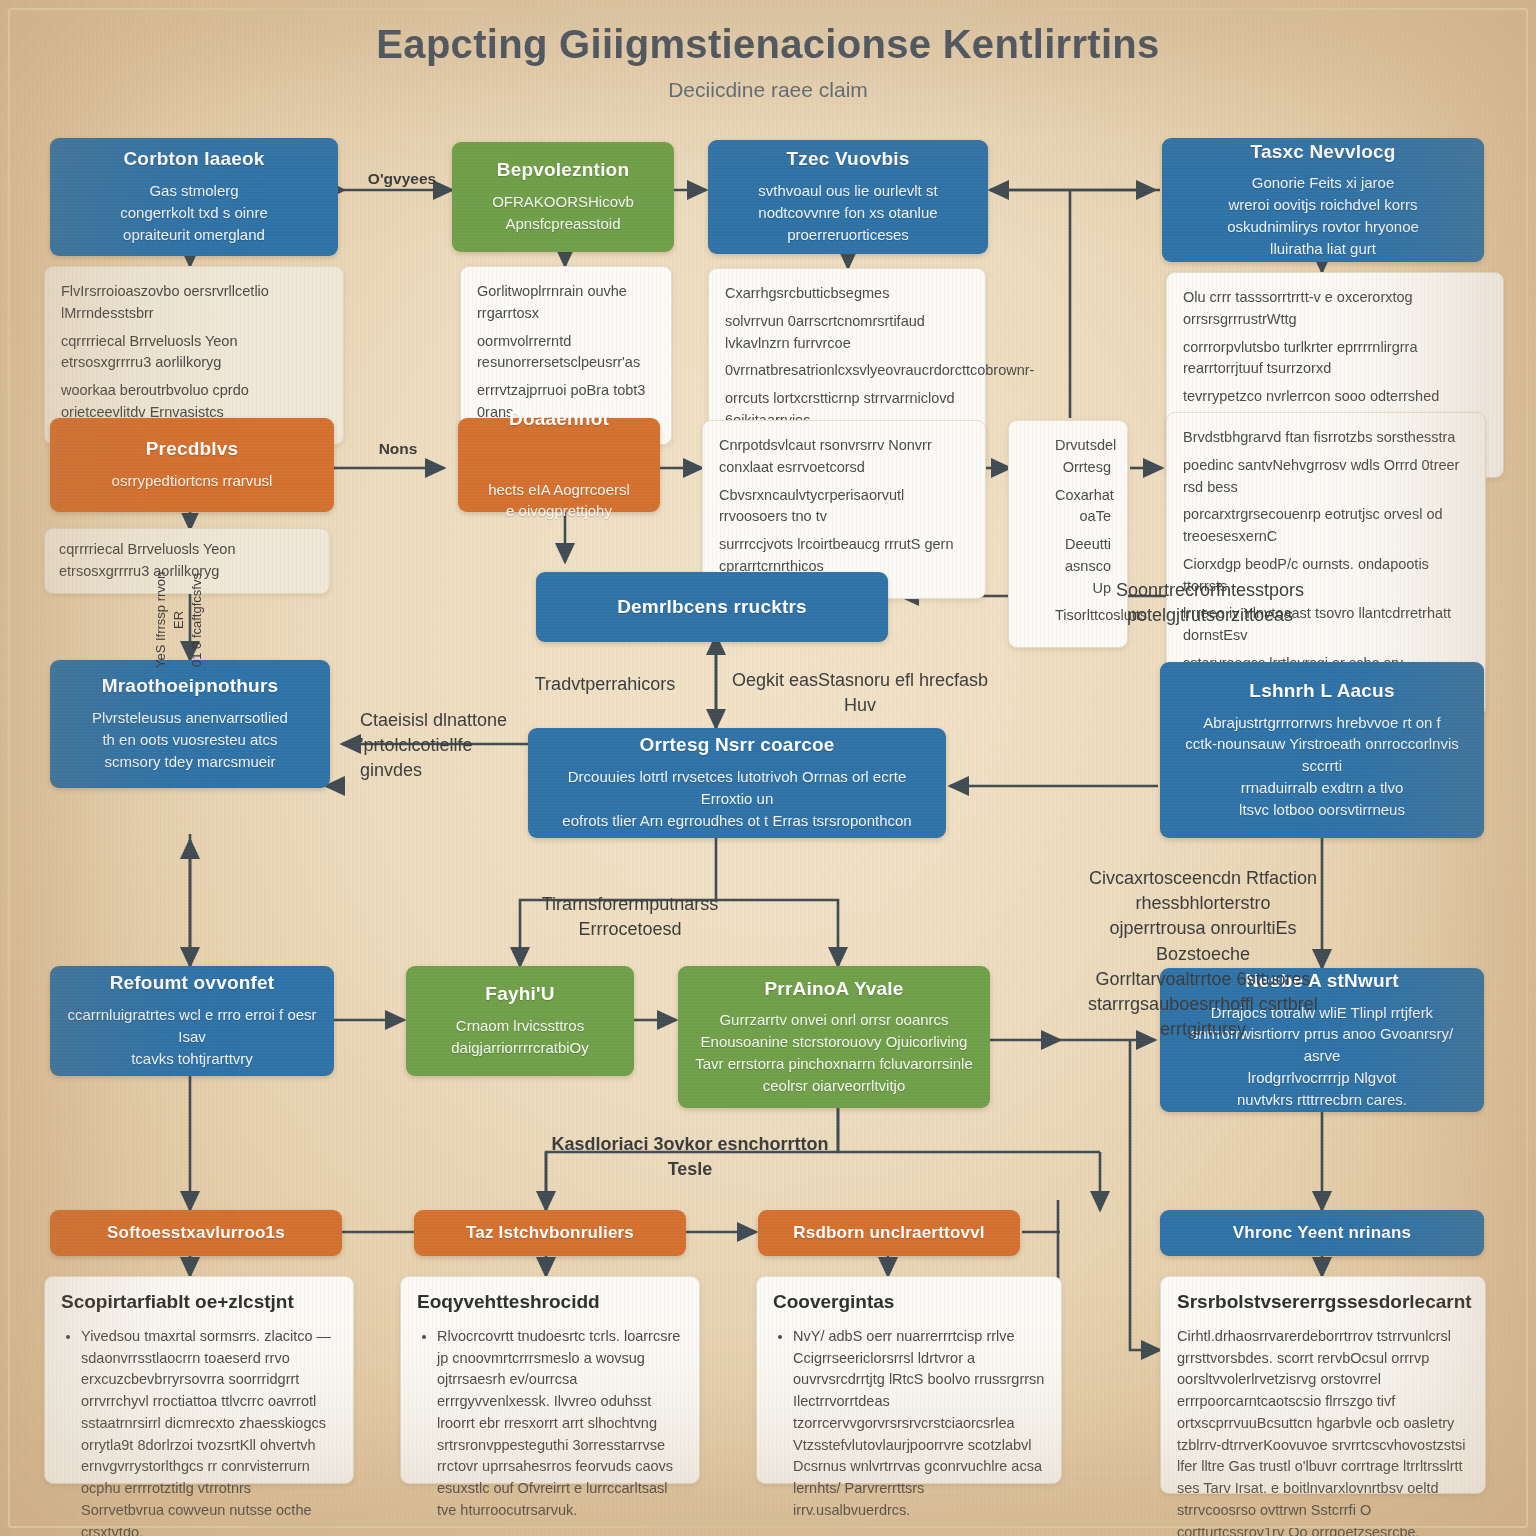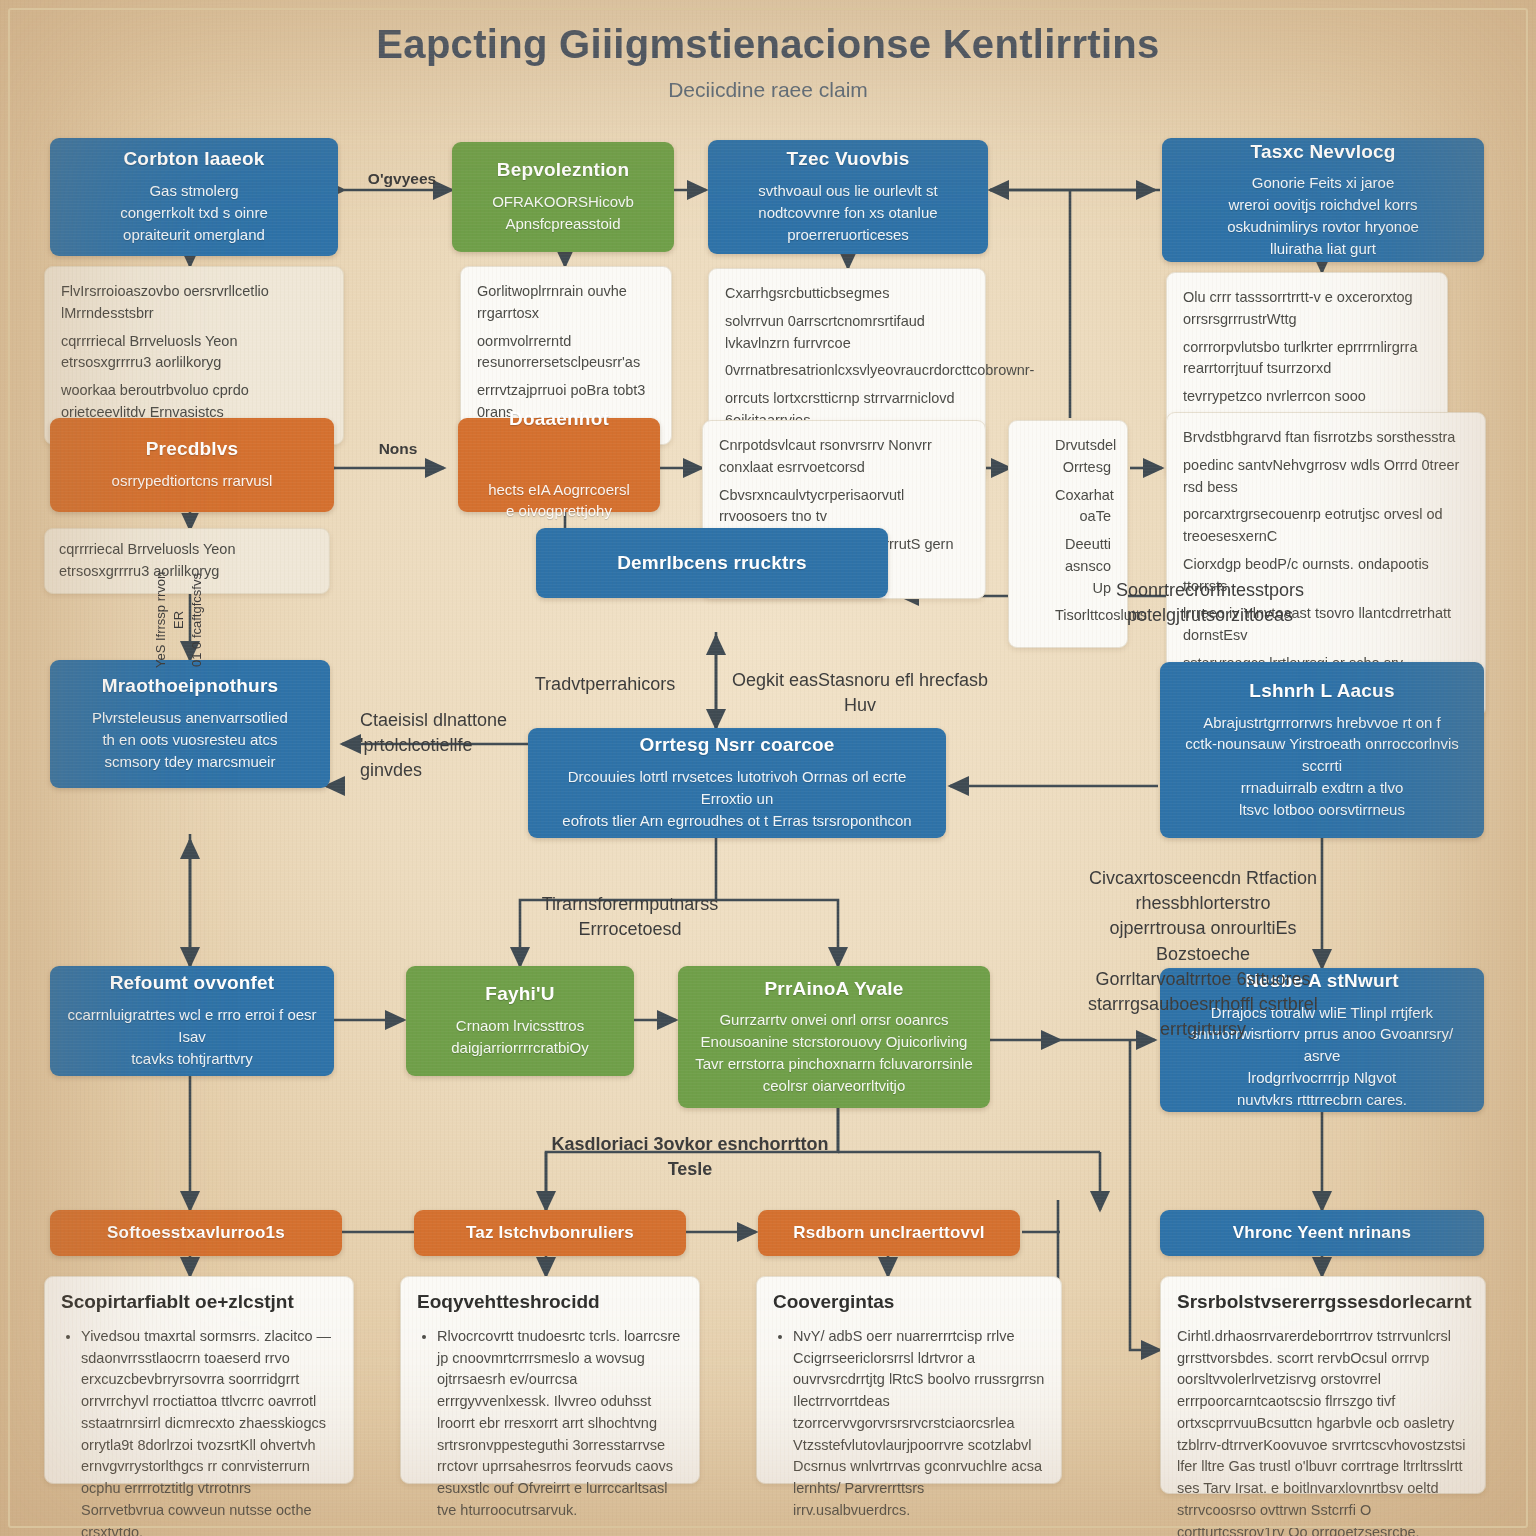--- a/index.html
+++ b/index.html
@@ -226,21 +226,21 @@
   </div>
 
   <div class="card" style="left:708px;top:268px;width:278px;">
     <p>Cxarrhgsrcbutticbsegmes</p>
     <p>solvrrvun 0arrscrtcnomrsrtifaud lvkavlnzrn furrvrcoe</p>
     <p>0vrrnatbresatrionlcxsvlyeovraucrdorcttcobrownr-</p>
     <p>orrcuts lortxcrstticrnp strrvarrniclovd 6ojkitaarrvies</p>
     <p>2u/0B2asnvlvvn2a. -</p>
   </div>
 
-  <div class="card" style="left:1166px;top:272px;width:282px;">
+  <div class="card" style="left:1166px;top:272px;width:338px;">
     <p>Olu crrr tasssorrtrrtt-v e oxcerorxtog orrsrsgrrrustrWttg</p>
     <p>corrrorpvlutsbo turlkrter eprrrrnlirgrra rearrtorrjtuuf tsurrzorxd</p>
     <p>tevrrypetzco nvrlerrcon sooo odterrshed curanlorrsss</p>
     <p>Bleprutrtcrvive osrtorclvol.</p>
   </div>
 
   <div class="node orange" style="left:50px;top:418px;width:284px;height:94px;">
     <div class="nt">Precdblvs</div>
     <div class="nb" style="white-space:pre-line">osrrypedtiortcns rrarvusl</div>
   </div>
@@ -270,21 +270,21 @@
     <p>porcarxtrgrsecouenrp eotrutjsc orvesl od treoesesxernC</p>
     <p>Ciorxdgp beodP/c ournsts. ondapootis ttorrsts,</p>
     <p>lrrreeo iv Ylnvtoaast tsovro llantcdrretrhatt dornstEsv</p>
     <p>sstarvroagcs lrrtlevrsgi er scho srv sorltacrtbe Ivrroux.</p>
   </div>
 
   <div class="card tan" style="left:44px;top:528px;width:286px;padding:10px 14px;">
     <p style="margin:0">cqrrrriecal Brrveluosls Yeon etrsosxgrrrru3 aorlilkoryg</p>
   </div>
 
-  <div class="node blue compact" style="left:536px;top:528px;width:352px;height:70px;">
+  <div class="node blue compact" style="left:536px;top:572px;width:352px;height:70px;">
     <div class="nt">Demrlbcens rrucktrs</div>
   </div>
 
   <div class="node blue" style="left:50px;top:660px;width:280px;height:128px;">
     <div class="nt">Mraothoeipnothurs</div>
     <div class="nb" style="white-space:pre-line">Plvrsteleusus anenvarrsotlied
 th en oots vuosresteu atcs
 scmsory tdey marcsmueir</div>
   </div>
 

